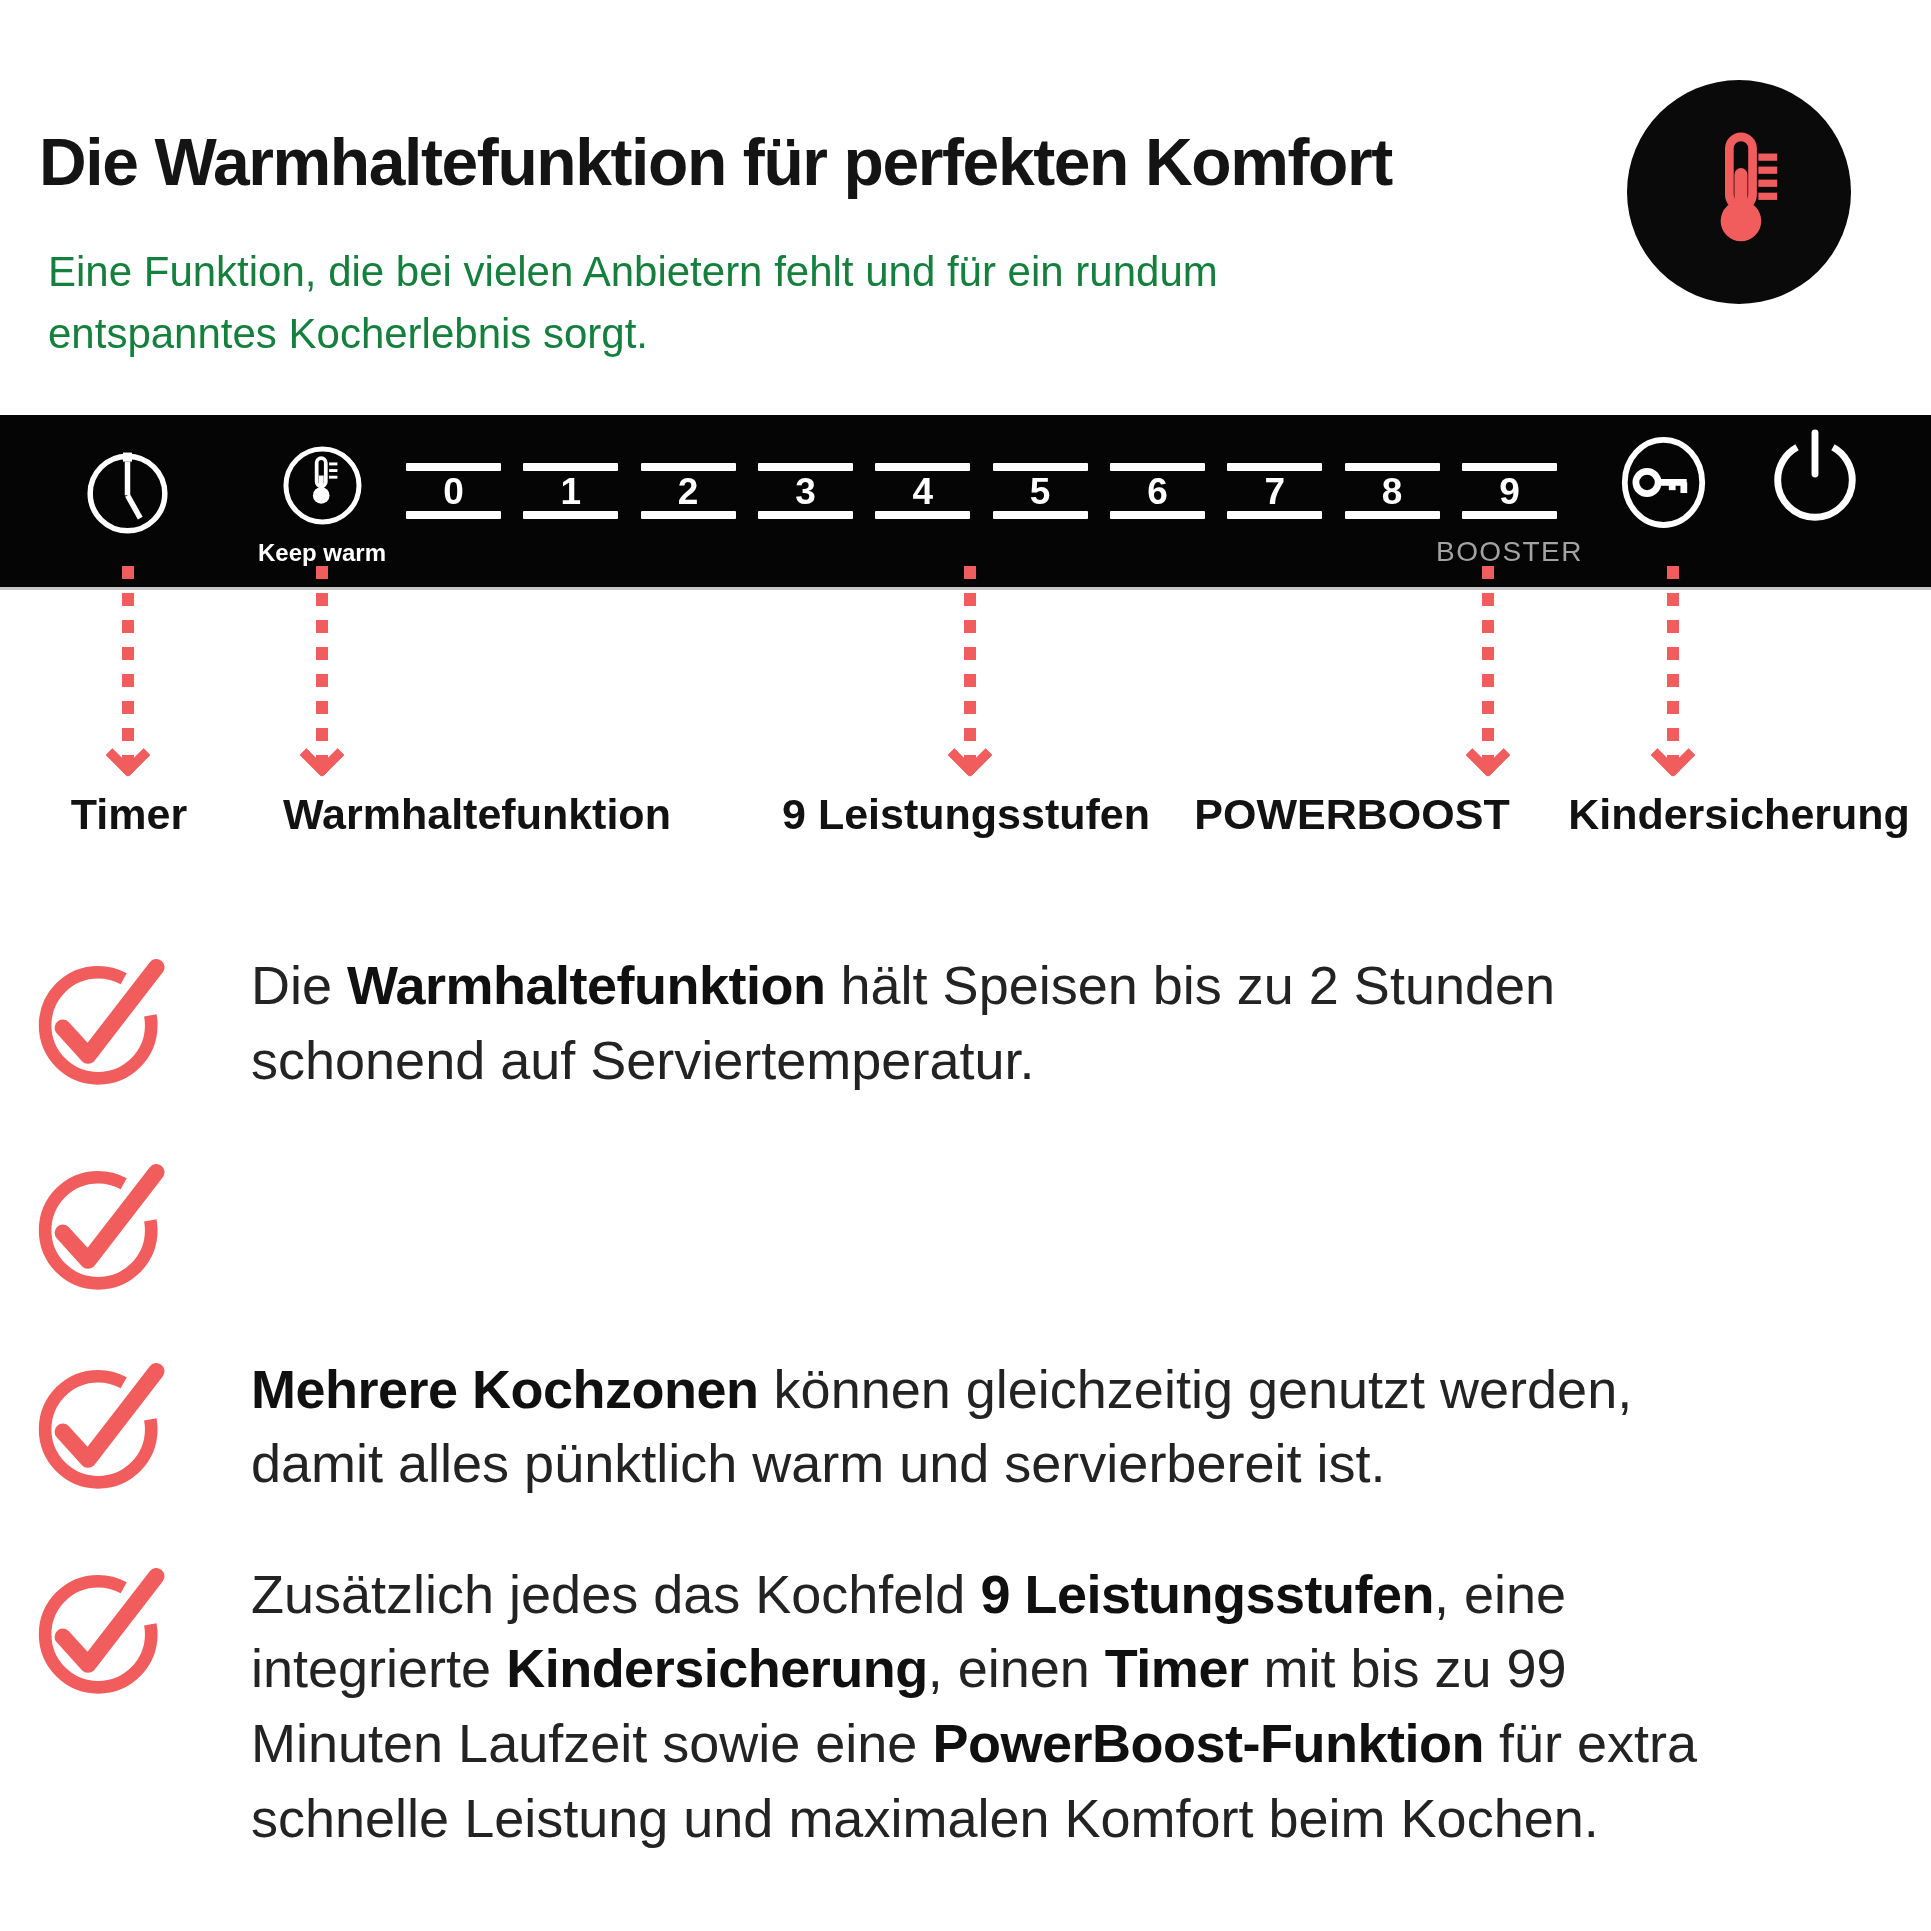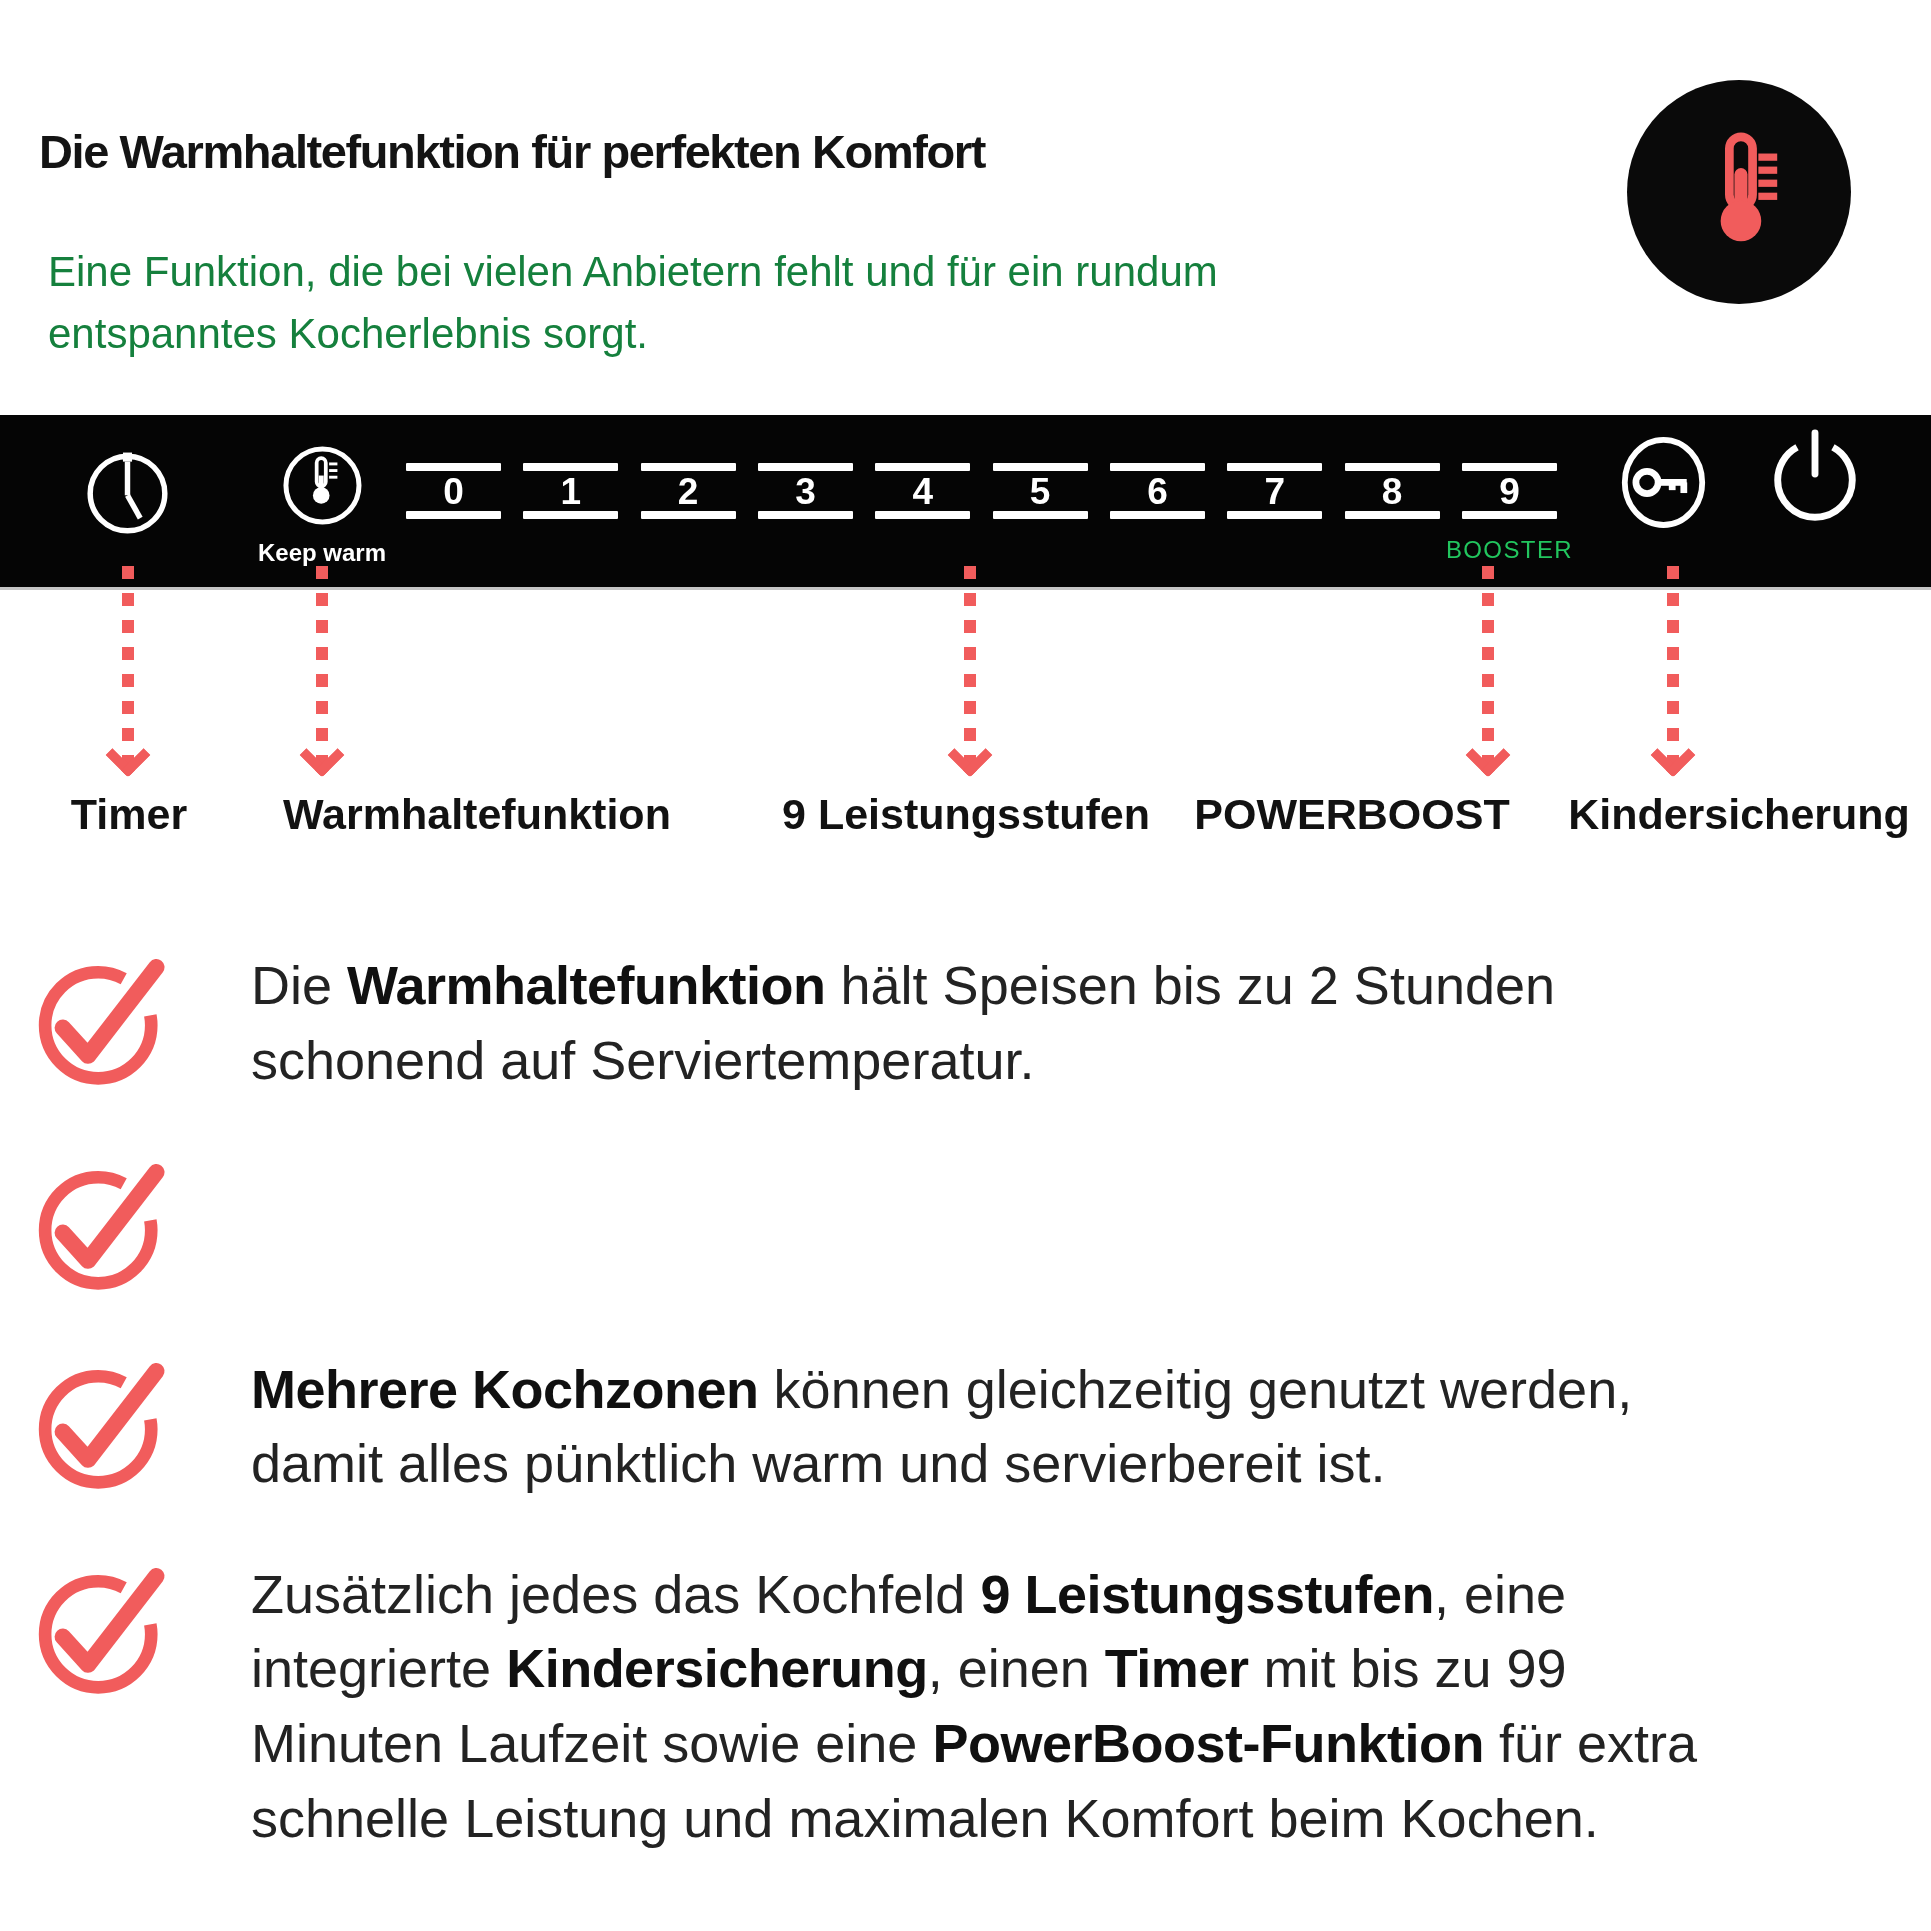--- a/index.html
+++ b/index.html
@@ -3,21 +3,21 @@
 <meta charset="utf-8">
 <style>
   html,body{margin:0;padding:0;background:#ffffff;}
   .canvas{
     position:relative;width:1931px;height:1931px;overflow:hidden;background:#ffffff;
     font-family:"Liberation Sans", sans-serif;color:#1b1b1b;
   }
   
   .page-title{
     position:absolute;left:39px;top:124px;margin:0;
-    font-size:47px;font-weight:700;letter-spacing:-1.4px;color:#141414;white-space:nowrap;
+    font-size:66px;font-weight:700;letter-spacing:-1.4px;color:#141414;white-space:nowrap;
   }
   .page-subtitle{
     position:absolute;left:39px;top:232px;margin:9px;
     font-size:42px;font-weight:400;line-height:1.47;color:#15803d;white-space:pre-line;
   }
   .badge{
     position:absolute;left:1627px;top:80px;width:224px;height:224px;border-radius:50%;
     background:#0a0a0a;display:flex;align-items:center;justify-content:center;
   }
   .badge svg{width:145px;height:145px;}
@@ -34,21 +34,21 @@
   .scale{
     position:absolute;left:406px;top:48px;width:1151px;
     display:flex;justify-content:space-between;
   }
   .level-cell{position:relative;width:95px;height:56px;
     display:flex;flex-direction:column;justify-content:space-between;align-items:center;}
   .level-cell .bar{width:95px;height:7.7px;background:#ffffff;border-radius:1px;}
   .level-cell .digit{color:#ffffff;font-size:37px;font-weight:700;line-height:1;margin:-1.9px 0;}
   .booster{
     position:absolute;top:73px;left:50%;transform:translateX(-50%);
-    color:#22c55e;font-size:24px;font-weight:400;letter-spacing:1.4px;white-space:nowrap;
+    color:#a3a3a3;font-size:28px;font-weight:400;letter-spacing:1.4px;white-space:nowrap;
   }
   .strip .lock{position:absolute;left:1618px;top:19.3px;width:91px;height:97px;}
   .strip .power{position:absolute;left:1761px;top:7.7px;width:108px;height:108px;}
   
   .arrow{position:absolute;top:566px;height:205px;width:42px;transform:translateX(-50%);
     display:flex;flex-direction:column;align-items:center;}
   .arrow-line{width:12.6px;flex:1;
     background:repeating-linear-gradient(to bottom,var(--accent) 0 13.5px,transparent 13.5px 27px);}
   .arrow-head{width:22px;height:22px;margin-top:-25px;
     border-right:10.6px solid var(--accent);border-bottom:10.6px solid var(--accent);

